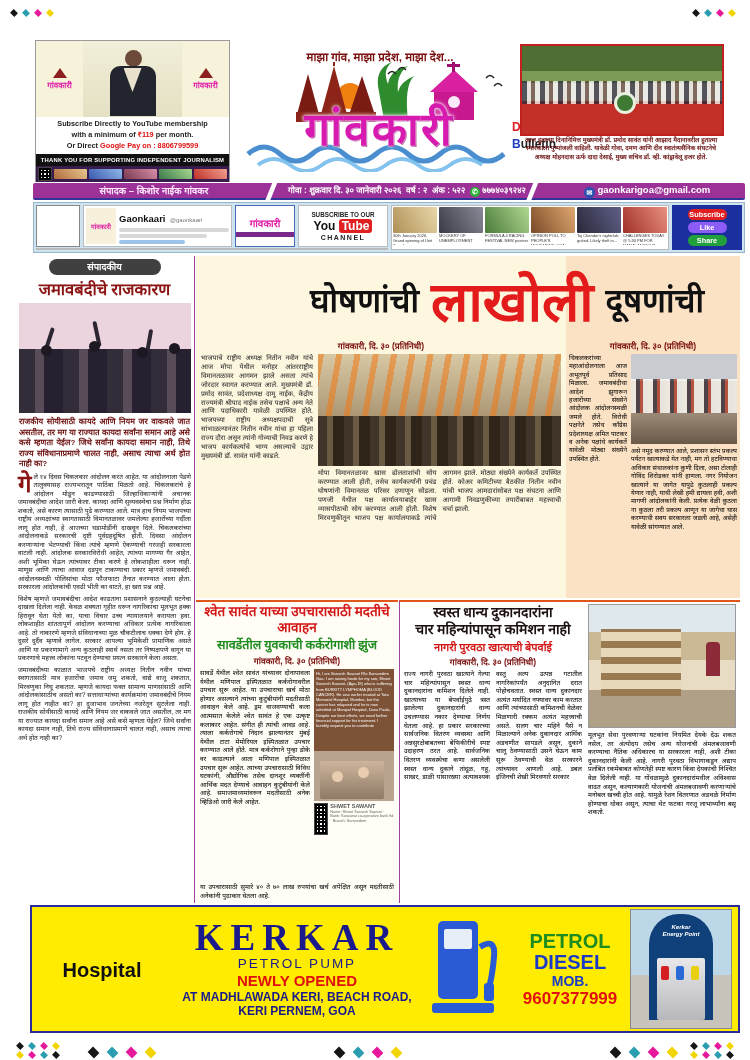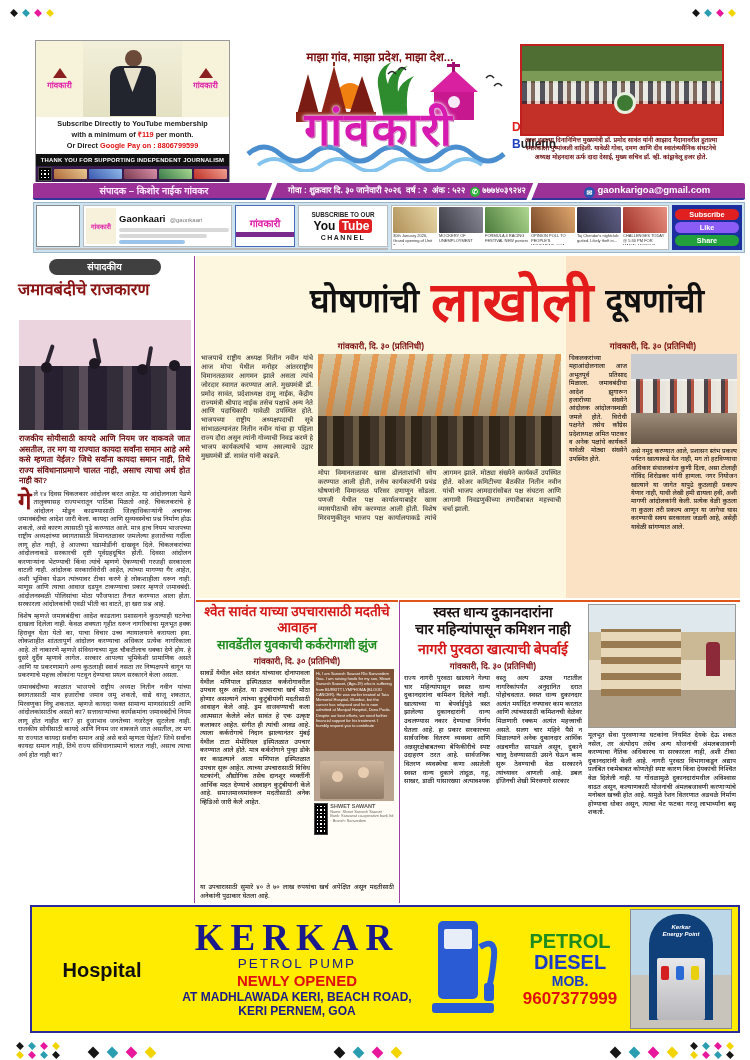--- a/index.html
+++ b/index.html
@@ -78,28 +78,28 @@
   .yt2{font-size:7px;font-weight:bold;letter-spacing:1.5px;color:#222;}
   .urlstrip{height:12px;background:#fff;border:1px solid #bbb;display:flex;align-items:center;gap:3px;padding:0 4px;font-size:7.3px;color:#222;white-space:nowrap;overflow:hidden;}
   .fic{width:9px;height:9px;border-radius:50%;background:#2a52b0;color:#fff;font-size:7px;line-height:9px;text-align:center;flex:none;}
   .iic{width:9px;height:9px;border-radius:2px;background:linear-gradient(45deg,#f5a623,#e0218a,#7a2ae8);flex:none;}
   .xic{width:9px;height:9px;background:#111;color:#fff;font-size:7px;line-height:9px;text-align:center;flex:none;}
   .thumbs{flex:1;background:#fff;border:1px solid #bbb;display:flex;gap:2px;padding:1px;}
   .th{flex:1;display:flex;flex-direction:column;overflow:hidden;}
   .thimg{height:26px;border-radius:1px;}
   .thcap{font-size:4px;line-height:5px;color:#333;overflow:hidden;height:12px;}
   .btnpanel{width:70px;background:#1b2f9e;display:flex;flex-direction:column;align-items:center;justify-content:center;gap:2px;}
-  .pill{width:64px;height:11px;border-radius:6px;color:#fff;font-size:7.3px;font-weight:bold;text-align:center;line-height:11px;}
+  .pill{width:39px;height:11px;border-radius:6px;color:#fff;font-size:7.3px;font-weight:bold;text-align:center;line-height:11px;}
   .p-sub{background:#e02020}.p-like{background:#8b5cf6}.p-share{background:#22a03c}
 
   
   #main{left:15px;top:256px;width:725px;height:647px;}
   .leftcol{left:0;top:0;width:180px;height:647px;border-right:1.5px solid #a040a0;padding:2px 3px;box-sizing:border-box;background:#fff;}
   .edpill{width:112px;height:16px;margin:1px auto 2px;background:#404040;border-radius:9px;color:#fff;font-size:9.5px;font-weight:bold;text-align:center;line-height:16px;}
-  .edtitle{font-family:"Liberation Serif",serif;color:#8b1515;font-weight:bold;font-size:16.5px;margin:1px 0 20px;}
+  .edtitle{font-family:"Liberation Serif",serif;color:#8b1515;font-weight:bold;font-size:16.5px;text-align:center;margin:1px 0 3px;}
   .edphoto{width:172px;height:110px;margin:0 auto;background:linear-gradient(#ecd4de 0 45%,#caa0b2 45% 60%,#5a4f5c 60% 100%);position:relative;overflow:hidden;}
   .edphoto .crowdrow{position:absolute;left:0;bottom:0;width:100%;height:58%;background:repeating-linear-gradient(90deg,#332d3a 0 16px,#574c58 16px 25px,#262030 25px 44px);}
   .edphoto .arm{position:absolute;width:4px;height:26px;background:#2c2633;border-radius:2px;}
   .edphoto .headdot{position:absolute;width:11px;height:11px;border-radius:50%;background:#1d1822;}
   .edintro{font-size:8px;font-weight:bold;color:#6b0f0f;line-height:10.6px;margin:4px 1px 3px;}
   .edbody{font-size:6.5px;color:#222;line-height:8.5px;}
   .dropcap{float:left;font-size:24px;line-height:22px;font-weight:bold;color:#8b1515;padding-right:2px;font-family:"Liberation Serif",serif;}
 
   .creampanel{left:181px;top:0;width:370px;height:342px;background:#fdf7e0;}
   .peachpanel{left:551px;top:0;width:174px;height:342px;background:#fbe2c4;}
@@ -135,21 +135,21 @@
   .poster .face{position:absolute;width:11px;height:11px;border-radius:50%;background:#e8cdb0;}
   .posterqr{display:flex;gap:2px;align-items:flex-start;}
   .pqr{width:30px;height:30px;}
   .pname{font-size:5.5px;font-weight:bold;color:#555;line-height:6.5px;}
   .pbank{font-size:3.8px;color:#666;line-height:4.8px;overflow:hidden;height:22px;}
   .sh-bottom{font-size:6.5px;line-height:8.6px;margin-top:2px;overflow:hidden;height:28px;}
 
   .rationbox{left:384px;top:344px;width:341px;height:303px;background:#fff;border-top:2.5px solid #e0561a;border-left:1.5px solid #a040a0;box-sizing:border-box;padding:2px 4px;display:flex;gap:6px;}
   .rb-left{width:178px;display:flex;flex-direction:column;}
   .rb-h1{font-family:"Liberation Serif",serif;font-weight:bold;font-size:14px;line-height:17px;color:#1c1010;text-align:center;}
-  .rb-h2{font-family:"Liberation Serif",serif;font-weight:bold;font-size:14px;color:#d41818;text-align:center;margin:1px 0 2px;}
+  .rb-h2{font-family:"Liberation Serif",serif;font-weight:bold;font-size:11px;color:#d41818;text-align:center;margin:1px 0 2px;}
   .rb-cols{flex:1;column-count:2;column-gap:6px;font-size:6.5px;line-height:8.6px;overflow:hidden;}
   .rb-right{flex:1;display:flex;flex-direction:column;gap:3px;}
   .rb-photo{height:122px;border:1px solid #999;background:linear-gradient(#dfe8ec 0 22%,#cbb894 22% 45%,#e8dcc4 45% 70%,#b0a088 70% 100%);position:relative;}
   .rb-photo .shelves{position:absolute;top:20%;left:8%;width:55%;height:55%;background:repeating-linear-gradient(0deg,#9a7a50 0 7px,#e6d8b8 7px 16px);}
   .rb-photo .person{position:absolute;right:10%;top:30%;width:14px;height:34px;background:#8c2a3a;border-radius:4px 4px 0 0;}
   .rb-text{flex:1;font-size:6.5px;line-height:8.6px;overflow:hidden;}
 
   
   .ad{left:30px;top:905px;width:710px;height:128px;background:#ffec00;border:2.5px solid #2a2a9a;box-sizing:border-box;display:flex;align-items:center;padding:0 6px;gap:6px;}
   .iologo{width:128px;text-align:center;}

